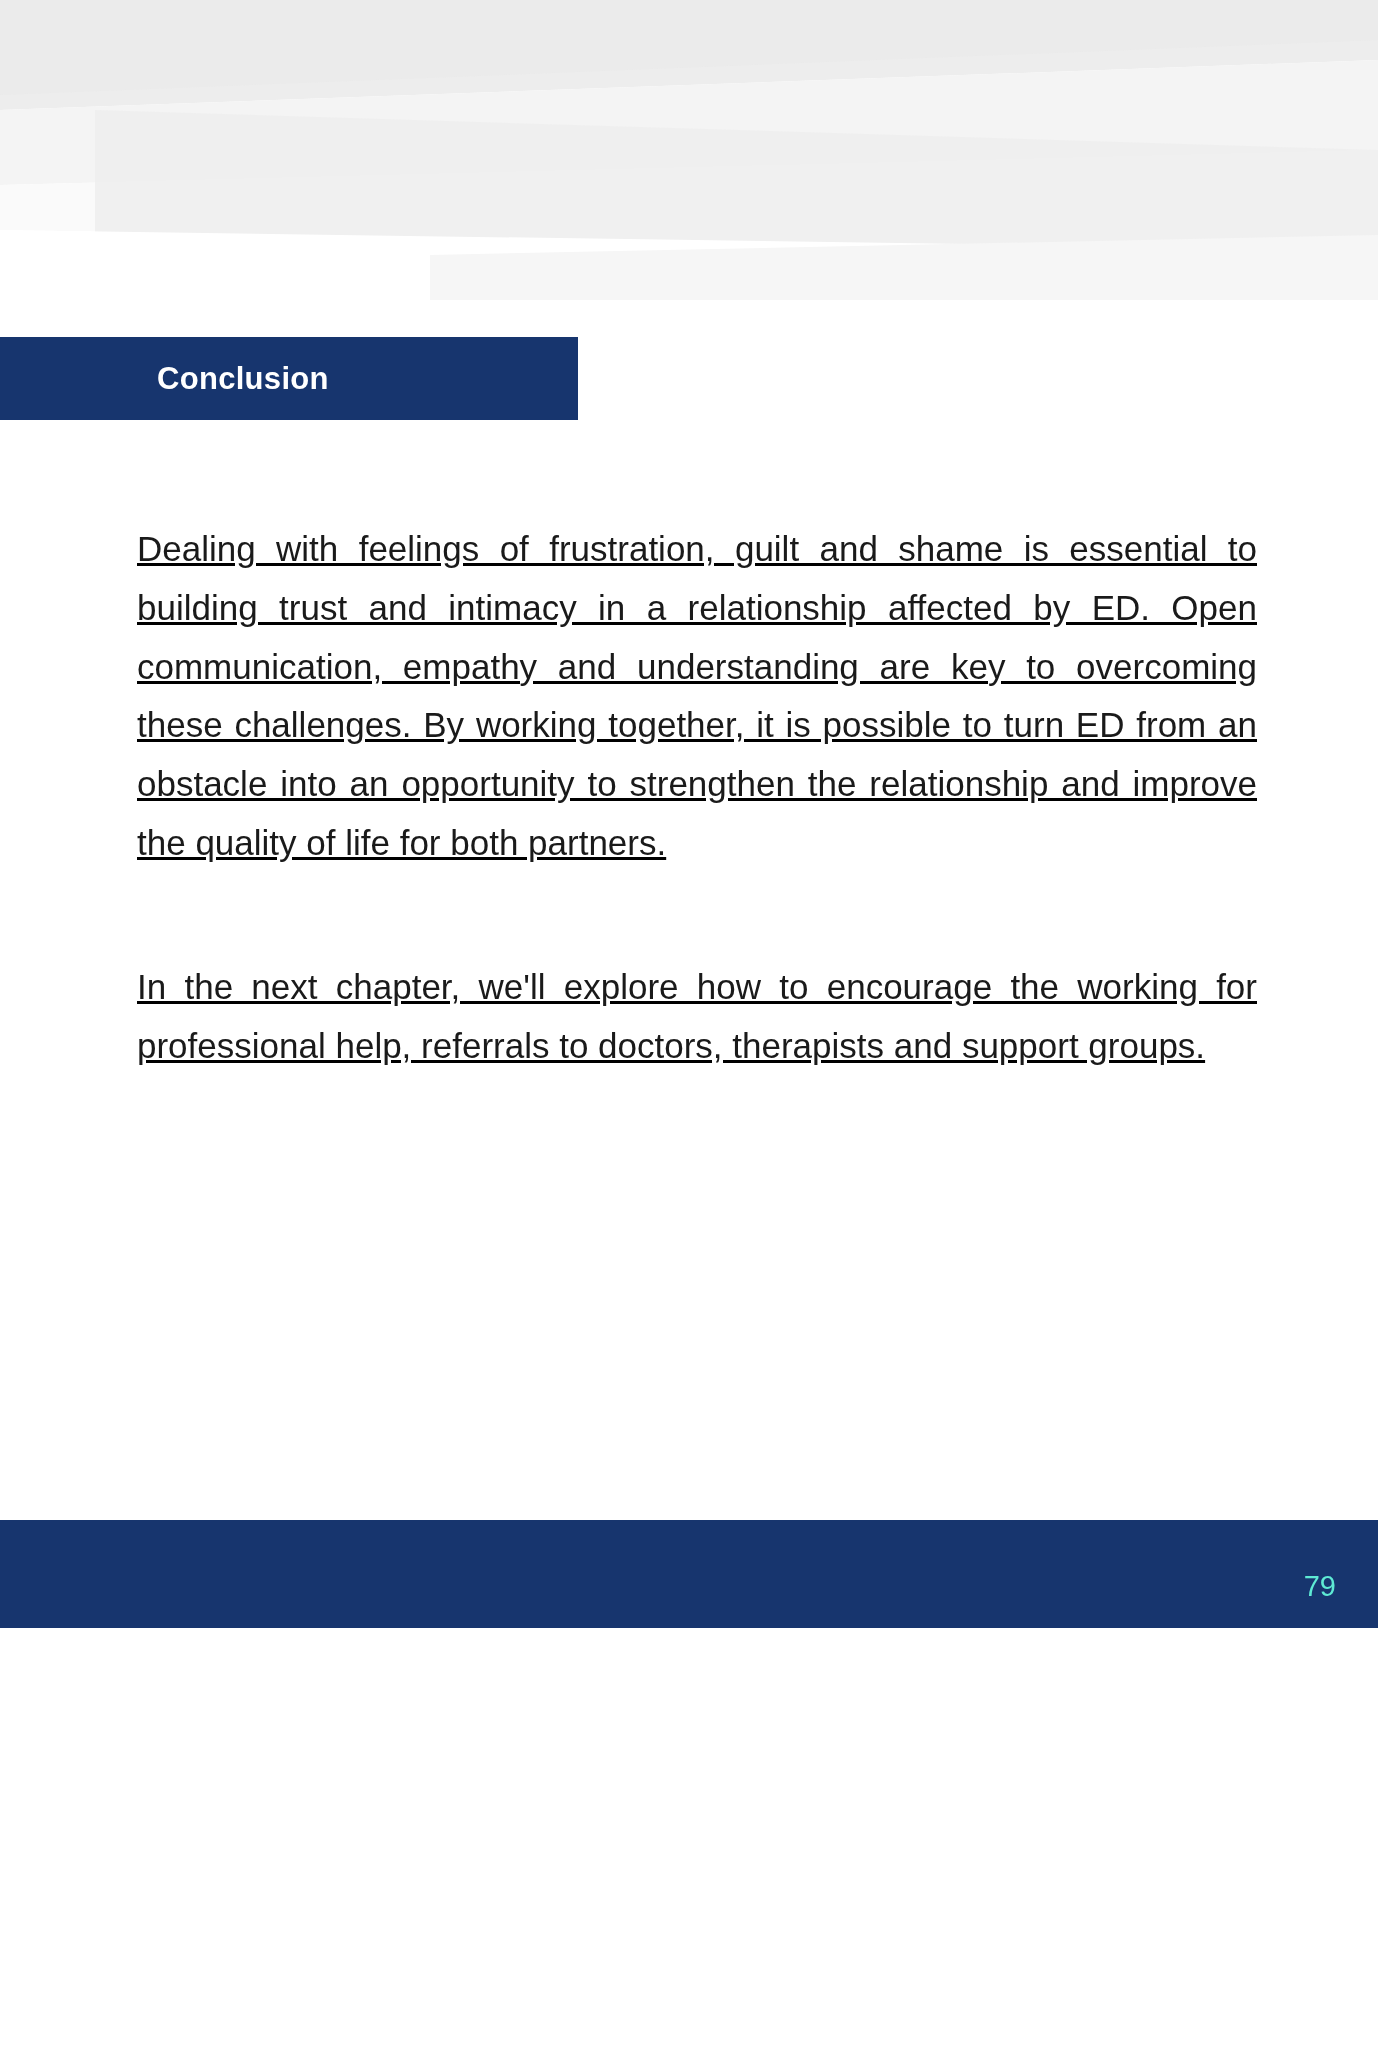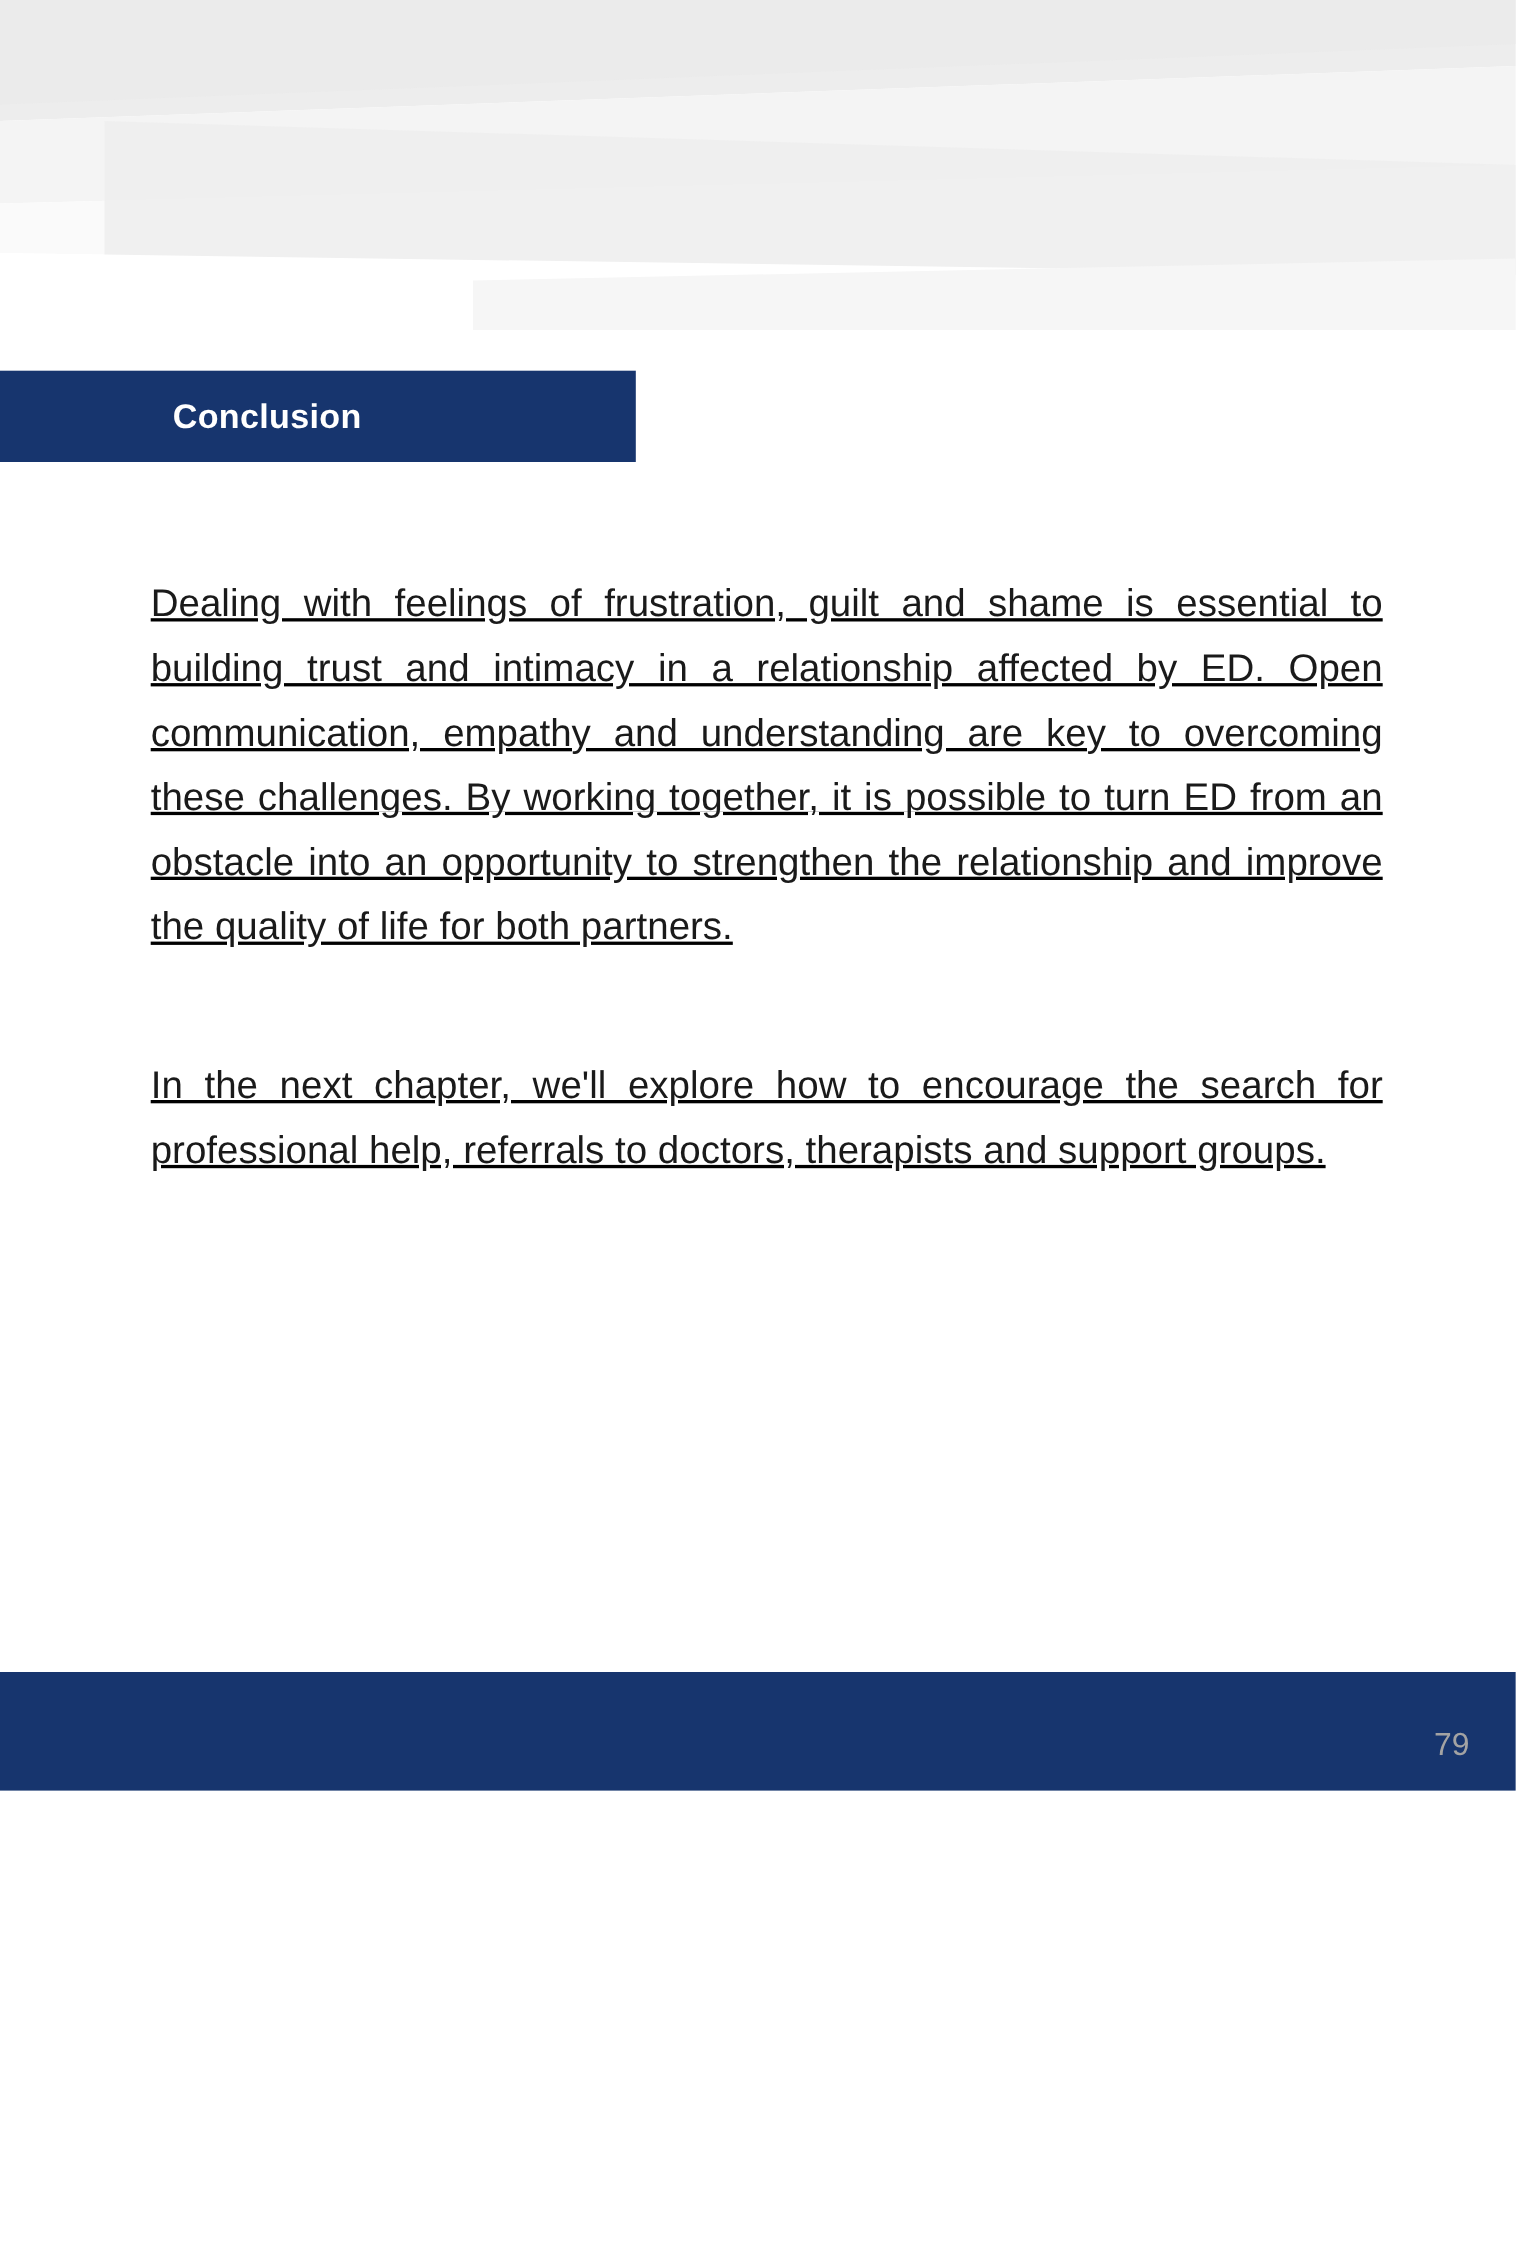--- a/index.html
+++ b/index.html
@@ -86,21 +86,21 @@
     left: 0;
     bottom: 0;
     width: 1378px;
     height: 108px;
     background: #17356e;
   }
   .page-number {
     position: absolute;
     right: 42px;
     bottom: 27px;
-    color: #a3a3a3;
+    color: #5eead4;
     font-size: 29px;
     line-height: 1;
   }
 </style>
 </head>
 <body>
 
 <div class="page">
 
   <div class="top-deco">
@@ -115,20 +115,20 @@
       <polygon points="430,255 1378,235 1378,300 430,300" fill="#f6f6f6"></polygon>
     </svg>
   </div>
 
   <div class="heading-bar">
     <span class="heading-text">Conclusion</span>
   </div>
 
   <div class="content">
     <p class="para">Dealing with feelings of frustration, guilt and shame is essential to building trust and intimacy in a relationship affected by ED. Open communication, empathy and understanding are key to overcoming these challenges. By working together, it is possible to turn ED from an obstacle into an opportunity to strengthen the relationship and improve the quality of life for both partners.</p>
-    <p class="para para-last">In the next chapter, we'll explore how to encourage the search for professional help, referrals to doctors, therapists and support groups.</p>
+    <p class="para para-last">In the next chapter, we'll explore how to encourage the working for professional help, referrals to doctors, therapists and support groups.</p>
   </div>
 
   <div class="footer-bar">
     <span class="page-number">79</span>
   </div>
 
 </div>
 
 </body></html>

